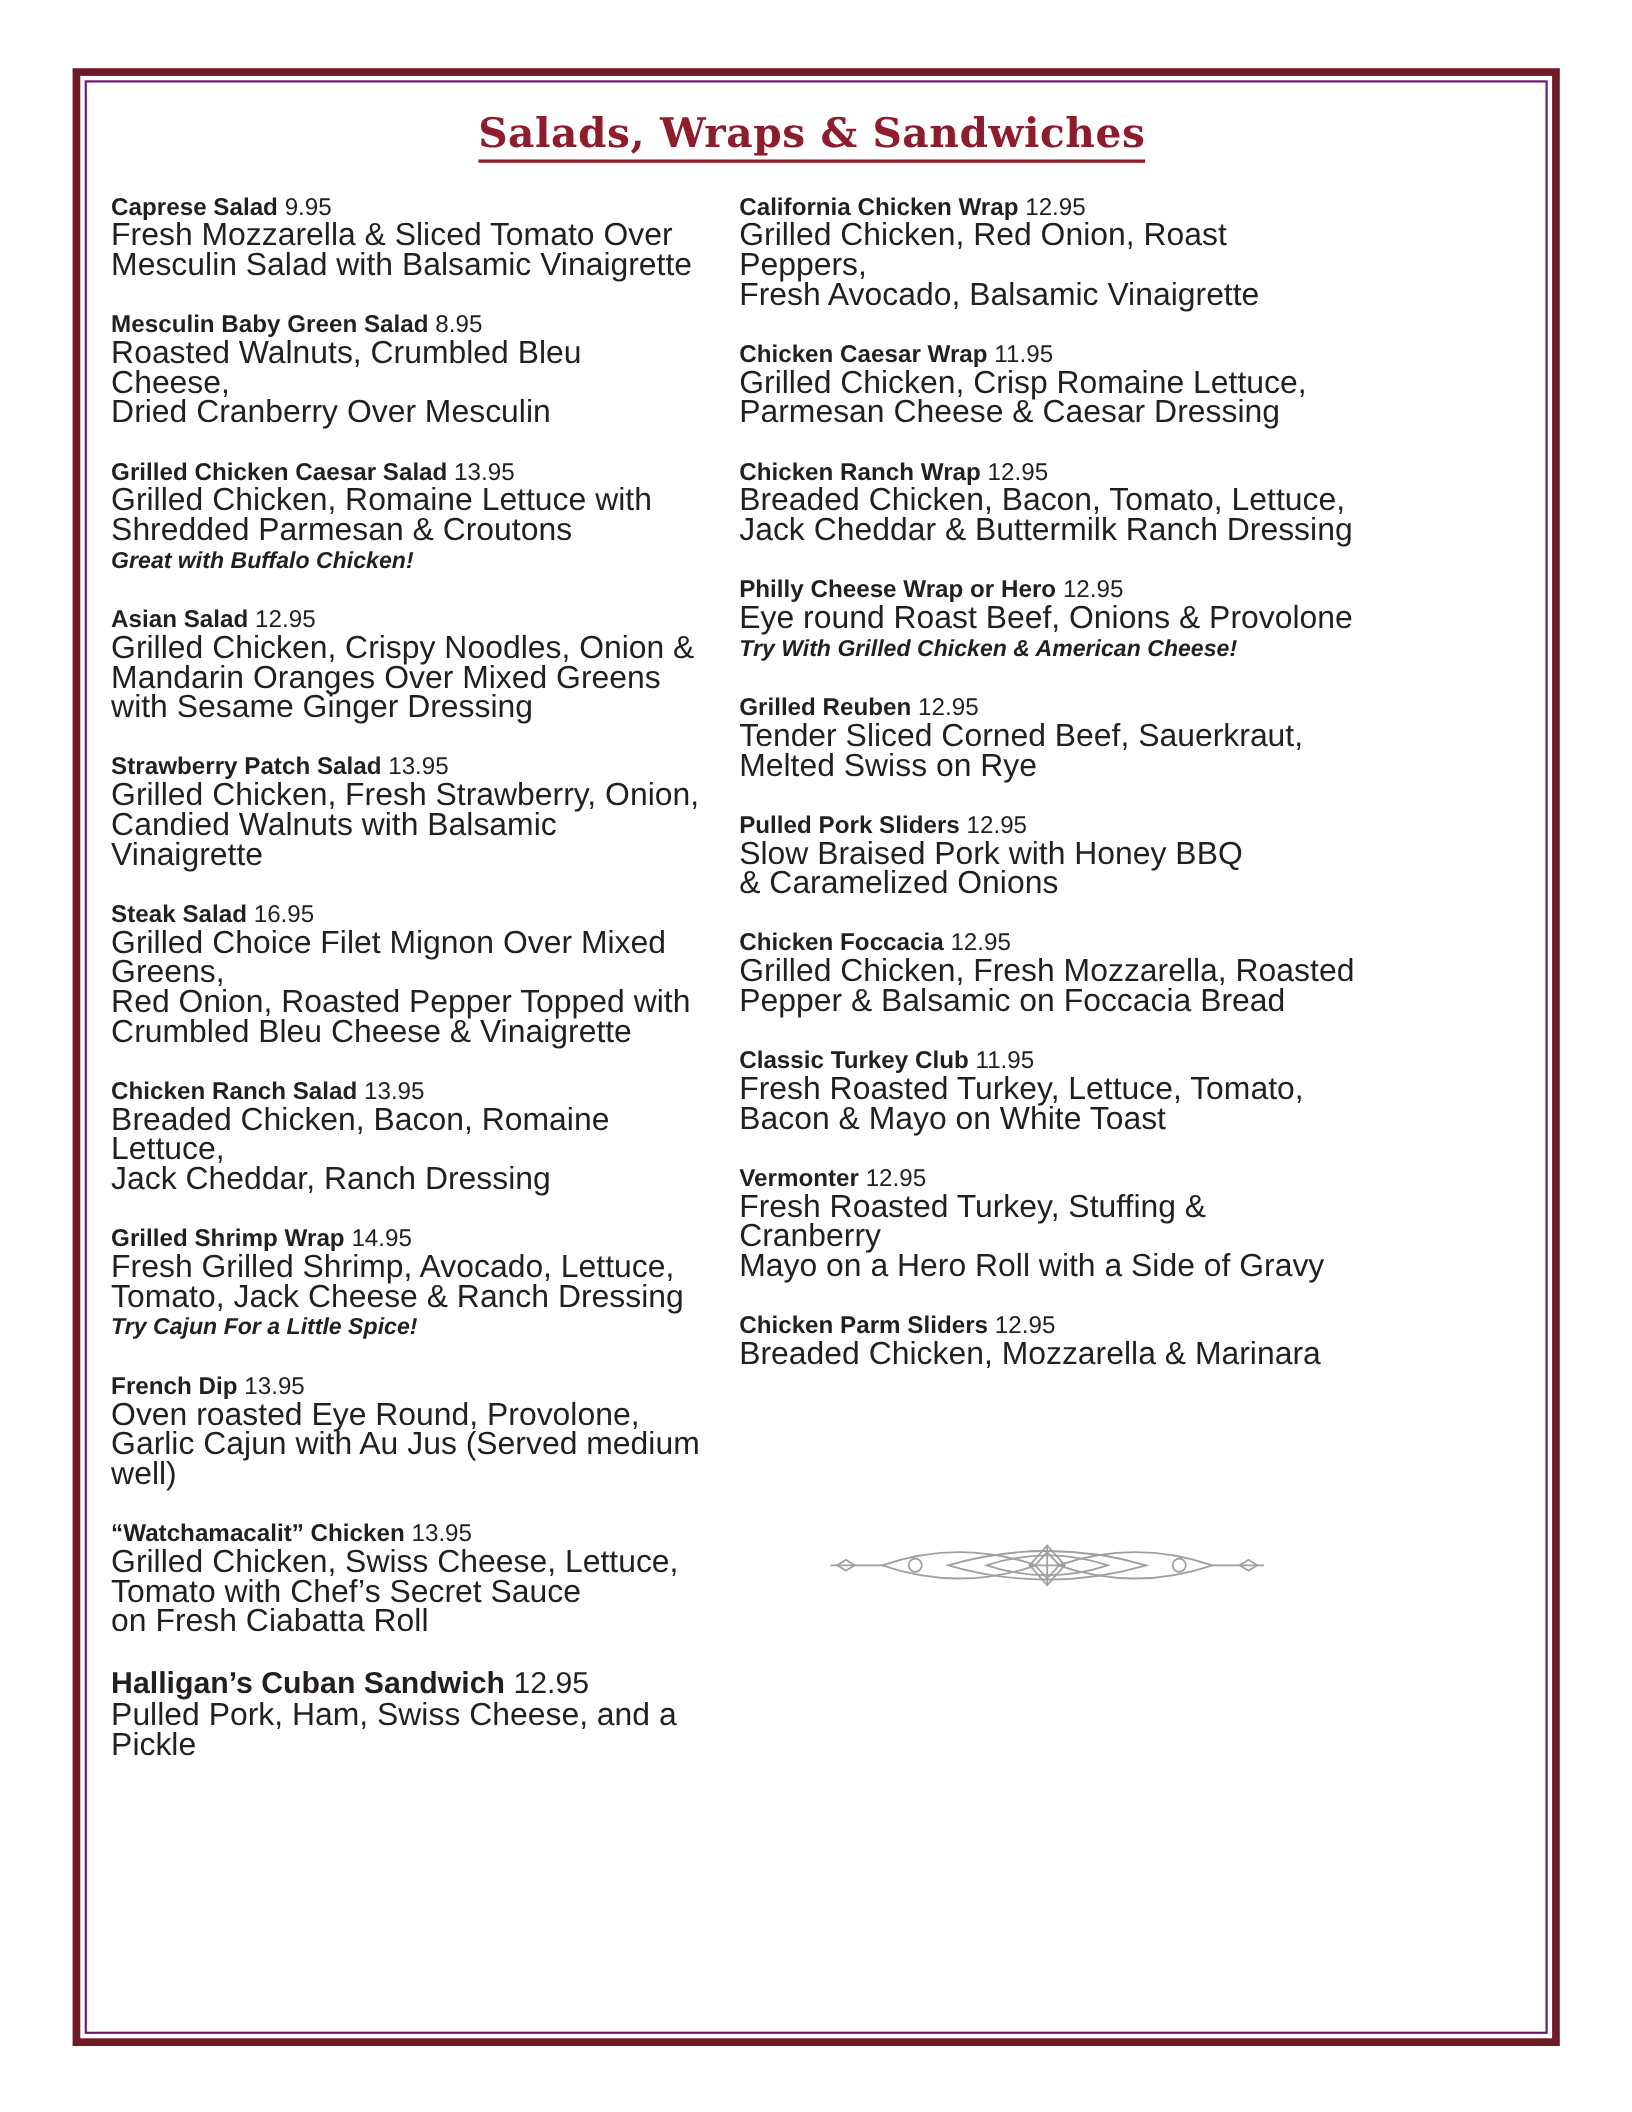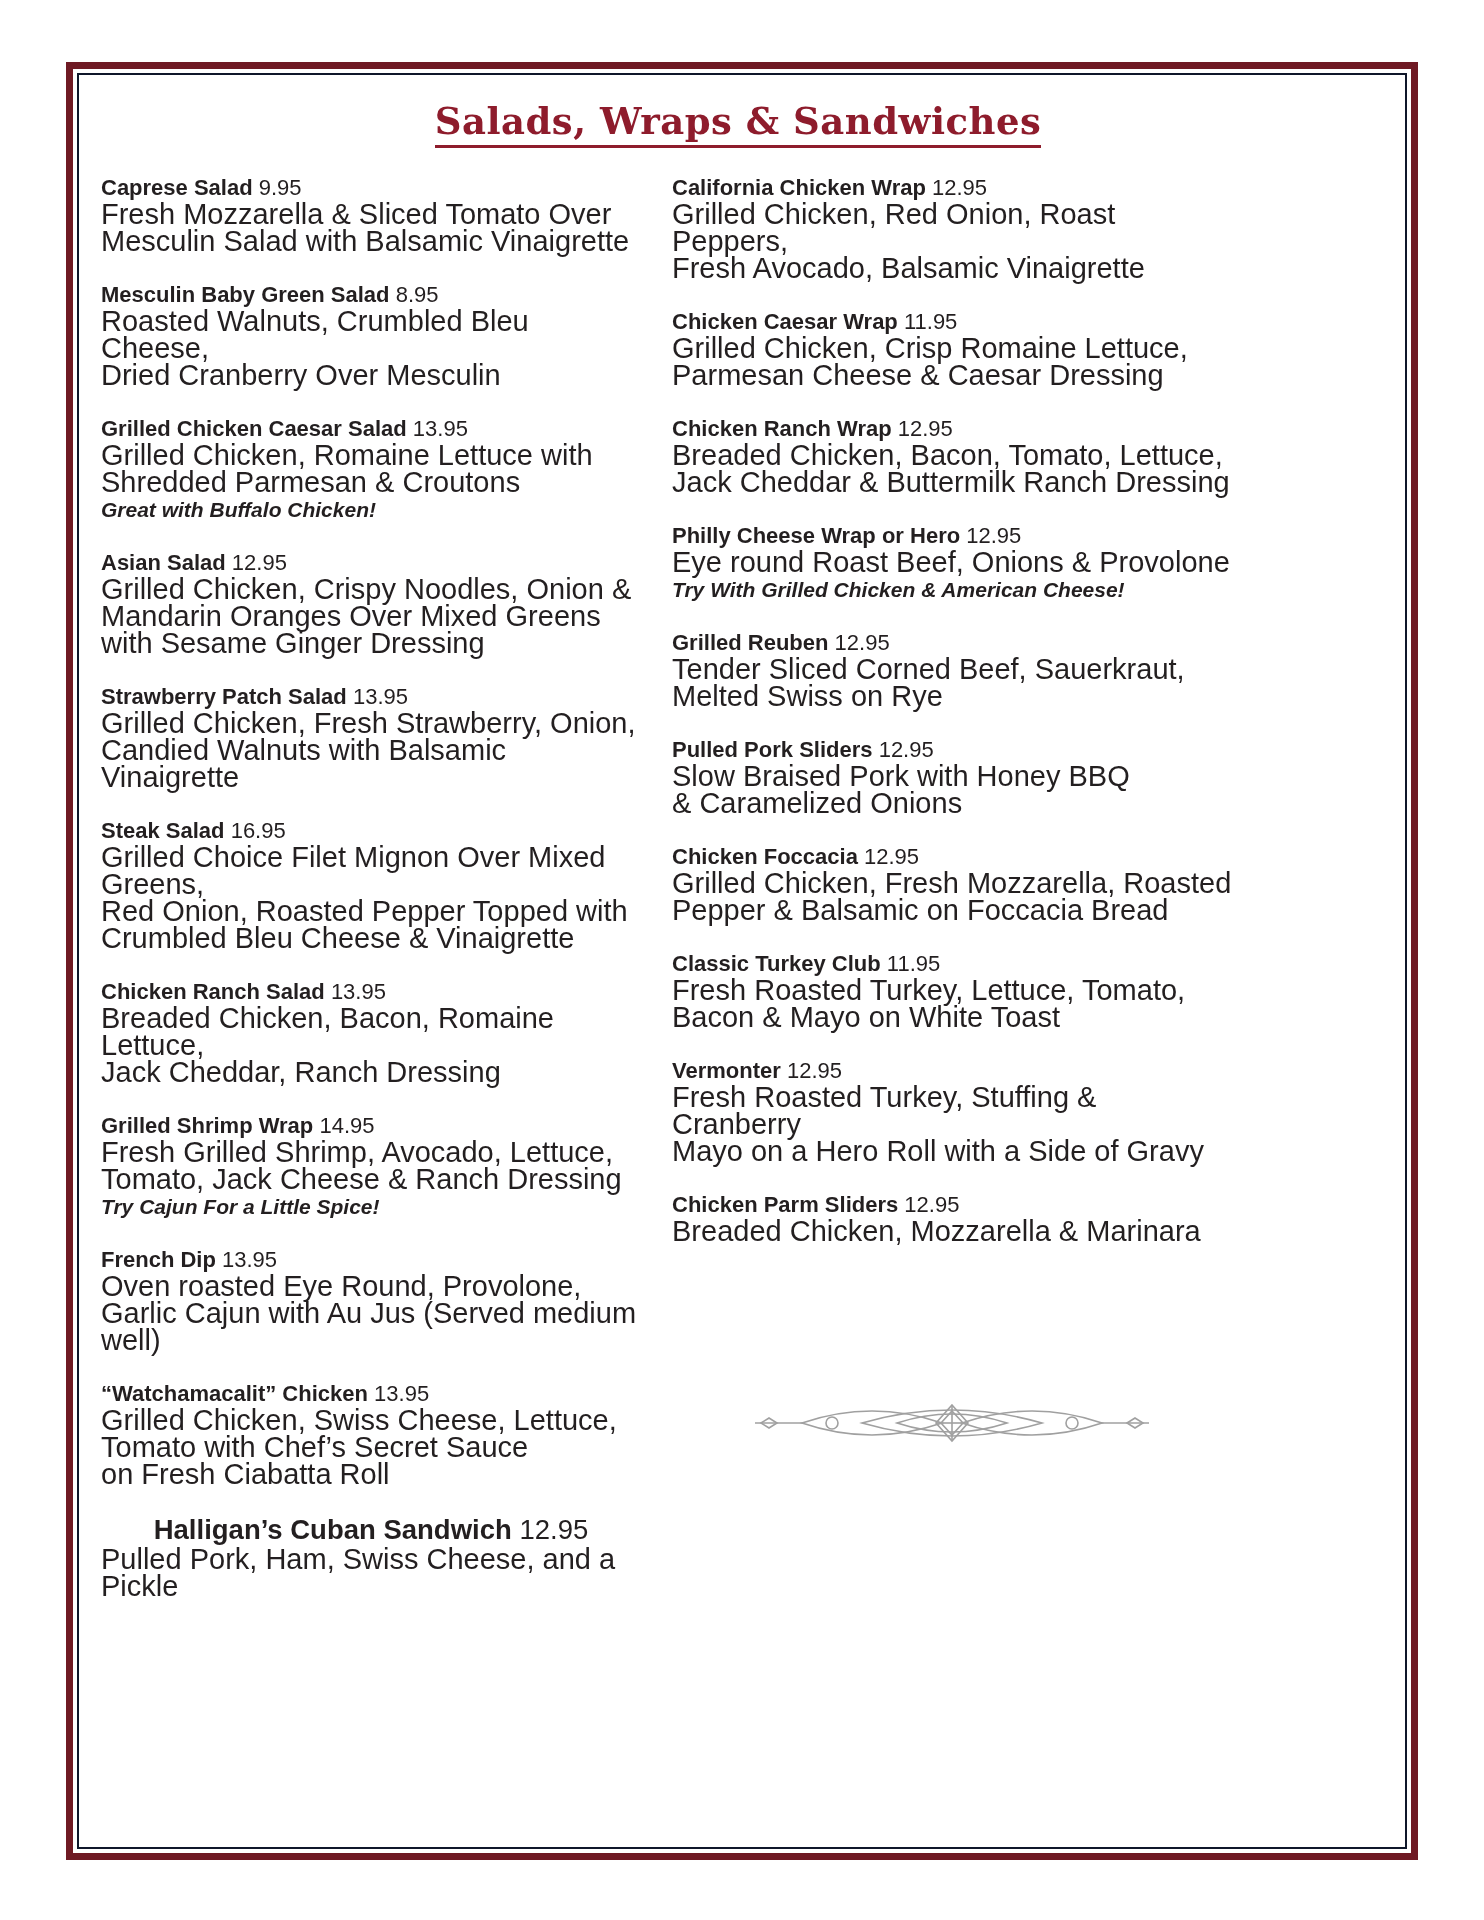--- a/index.html
+++ b/index.html
@@ -12,21 +12,21 @@
     -webkit-font-smoothing: antialiased;
   }
   .frame-outer {
     position: absolute;
     left: 66px; top: 62px; right: 66px; bottom: 60px;
     border: 7px solid #6f1a24;
   }
   .frame-inner {
     position: absolute;
     inset: 4px;
-    border: 2px solid #0f172a;
+    border: 2px solid #701a75;
     padding: 22px 30px 0 22px;
     overflow: hidden;
   }
   .title-wrap { text-align: center; margin: 2px 0 26px 0; }
   .title {
     display: inline-block;
     font-family: "DejaVu Serif", "Liberation Serif", serif;
     font-weight: bold;
     font-size: 37px;
     letter-spacing: 0.5px;
@@ -45,21 +45,21 @@
     font-size: 29px;
     line-height: 27px;
     white-space: pre-line;
   }
   .note {
     font-size: 21px;
     line-height: 27px;
     font-weight: bold;
     font-style: italic;
   }
-  .featured .head { font-size: 27.5px; line-height: 32px; text-align: center; }
+  .featured .head { font-size: 27.5px; line-height: 32px; }
   .flourish {
     margin-top: 150px;
     text-align: center;
   }
   .flourish svg { display: inline-block; }
 </style>
 </head>
 <body>
 
 <div class="frame-outer">

